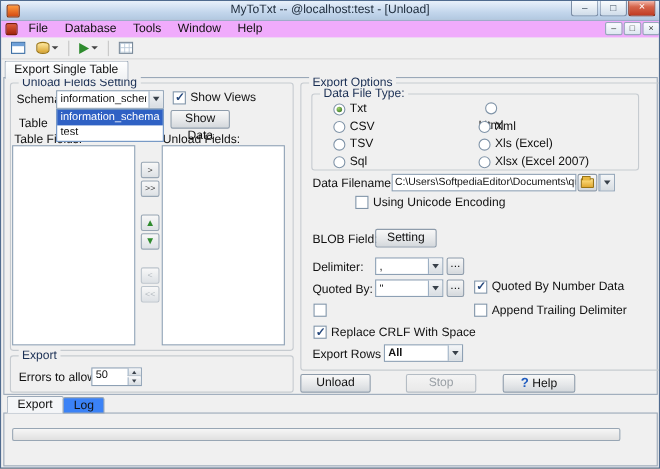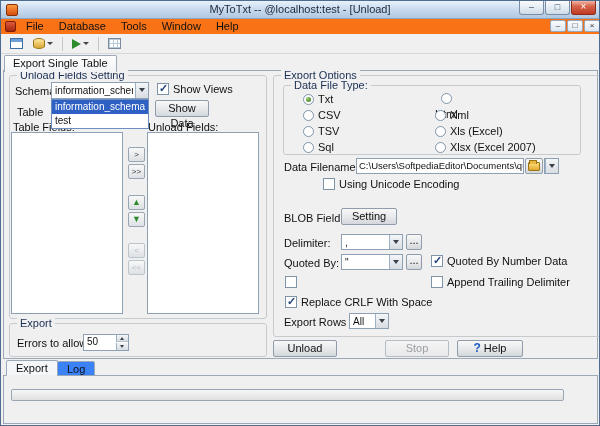--- a/index.html
+++ b/index.html
@@ -7,21 +7,21 @@
   .window{position:relative;width:600px;height:426px;background:#f0f0f0;border:1px solid #4f6b8f;font-size:11px;color:#111;overflow:hidden;}
 
   
   .titlebar{position:absolute;left:0;top:0;width:100%;height:18px;background:linear-gradient(#e8f1fb,#c3d6ec 60%,#b2c8e0);border-bottom:1px solid #8ba4c0;}
   .title-text{position:absolute;width:100%;text-align:center;top:2px;font-size:11px;color:#1c2a3a;}
   .app-icon{position:absolute;left:5px;top:3px;width:12px;height:12px;background:linear-gradient(#ff9b3f,#d44a10);border:1px solid #8a3005;border-radius:2px;}
   .win-btn{position:absolute;top:0;height:14px;width:25px;border:1px solid #7c8ea6;border-top:none;border-radius:0 0 3px 3px;background:linear-gradient(#fafcfe,#cfdce9);color:#3a4a5c;font-size:9px;line-height:12px;text-align:center;cursor:default;}
   .win-btn.close{background:linear-gradient(#f2b5a8,#d6654c 40%,#c03a22);color:#fff;border-color:#8c2e1a;font-size:10px;}
 
   
-  .menubar{position:absolute;left:0;top:18px;width:100%;height:15px;background:#f97316;}
+  .menubar{position:absolute;left:0;top:18px;width:100%;height:15px;background:#f0abfc;}
   .menu-items{position:absolute;left:19px;top:0;height:15px;}
   .menu-item{display:inline-block;padding:1px 6px;height:15px;}
   .mdi-icon{position:absolute;left:4px;top:2px;width:11px;height:11px;background:linear-gradient(#e05a3a,#a2260e);border:1px solid #7c1d08;border-radius:2px;}
   .mdi-btn{position:absolute;top:1px;width:16px;height:12px;border:1px solid #98a8bc;background:linear-gradient(#fbfcfe,#dde7f1);font-size:8px;text-align:center;line-height:10px;color:#333;border-radius:2px;}
 
   
   .toolbar{position:absolute;left:0;top:33px;width:100%;height:20px;border-bottom:1px solid #d8d8d8;display:flex;align-items:center;padding-left:5px;gap:2px;}
   .tool-btn{height:18px;padding:0 3px;display:flex;align-items:center;justify-content:center;gap:2px;border:1px solid transparent;border-radius:2px;}
   .tool-sep{width:1px;height:14px;background:#c6c6c6;margin:0 3px;}
   .chev{width:0;height:0;border-left:3px solid transparent;border-right:3px solid transparent;border-top:3px solid #444;}
@@ -35,21 +35,21 @@
   .tab-main{position:absolute;left:3px;top:54px;height:17px;padding:0 8px;background:linear-gradient(#ffffff,#f0f2f4);border:1px solid #9aa8b8;border-bottom:none;border-radius:2px 2px 0 0;line-height:15px;z-index:3;}
   .main-panel{position:absolute;left:2px;top:69px;width:595px;height:289px;border:1px solid #9aa8b8;background:#f0f0f0;}
 
   
   .group{position:absolute;border:1px solid #c6cbd0;border-radius:3px;}
   .gtitle{position:absolute;top:-7px;left:7px;background:#f0f0f0;padding:0 3px;font-size:11px;color:#1a2f54;white-space:nowrap;}
 
   
   .lbl{position:absolute;font-size:11px;white-space:nowrap;}
   .btn3{position:absolute;border:1px solid #8e9cab;border-radius:2px;background:linear-gradient(#f8f8f8,#e6e8ea 55%,#d4d8dc);text-align:center;font-size:11px;line-height:15px;cursor:default;}
-  .btn3.disabled{color:#9aa0a6;background:linear-gradient(#f4f4f4,#e9e9e9);border-color:#b4bcc4;margin-left:16px;}
+  .btn3.disabled{color:#9aa0a6;background:linear-gradient(#f4f4f4,#e9e9e9);border-color:#b4bcc4;}
   .field{position:absolute;background:#fff;border:1px solid #8da0b4;font-size:9.5px;line-height:14px;padding:0 2px;white-space:nowrap;overflow:hidden;}
   .combo{position:absolute;background:#fff;border:1px solid #8da0b4;}
   .combo .val{position:absolute;left:3px;top:1px;right:15px;overflow:hidden;white-space:nowrap;font-size:10px;line-height:13px;}
   .combo .cbtn{position:absolute;right:0;top:0;bottom:0;width:13px;background:linear-gradient(#f4f6f8,#d8dde2);border-left:1px solid #9db0c4;}
   .combo .cbtn::after{content:"";position:absolute;left:3px;top:5px;border-left:3px solid transparent;border-right:3px solid transparent;border-top:4px solid #38404a;}
   .listbox{position:absolute;background:#fff;border:1px solid #8da0b4;}
   .dropdown{position:absolute;background:#fff;border:1px solid #6a8fc0;z-index:10;}
   .dd-item{height:14px;line-height:14px;padding:0 3px;font-size:10px;white-space:nowrap;overflow:hidden;}
   .dd-item.hl{background:#2f61c4;color:#fff;}
 
@@ -260,21 +260,21 @@
   <div class="chk checked" style="left:284px;top:295px;">
     <span class="box"></span>
     <span>Replace CRLF With Space</span>
   </div>
   <div class="chk" style="left:430px;top:275px;">
     <span class="box"></span>
     <span>Append Trailing Delimiter</span>
   </div>
 
   <span class="lbl" style="left:283px;top:315px;">Export Rows</span>
-  <div class="combo" style="left:348px;top:312px;width:40px;height:16px;">
+  <div class="combo" style="left:348px;top:312px;width:72px;height:16px;font-weight:bold;">
     <span class="val">All</span>
     <span class="cbtn"></span>
   </div>
 
   <div class="btn3" style="left:272px;top:339px;width:64px;height:17px;">Unload</div>
   <div class="btn3 disabled" style="left:368px;top:339px;width:64px;height:17px;">Stop</div>
   <div class="btn3" style="left:456px;top:339px;width:66px;height:17px;"><span class="qicon">?</span><span>Help</span></div>
 
   <div class="btab sel" style="left:5px;">Export</div>
   <div class="btab uns" style="left:56px;">Log</div>

